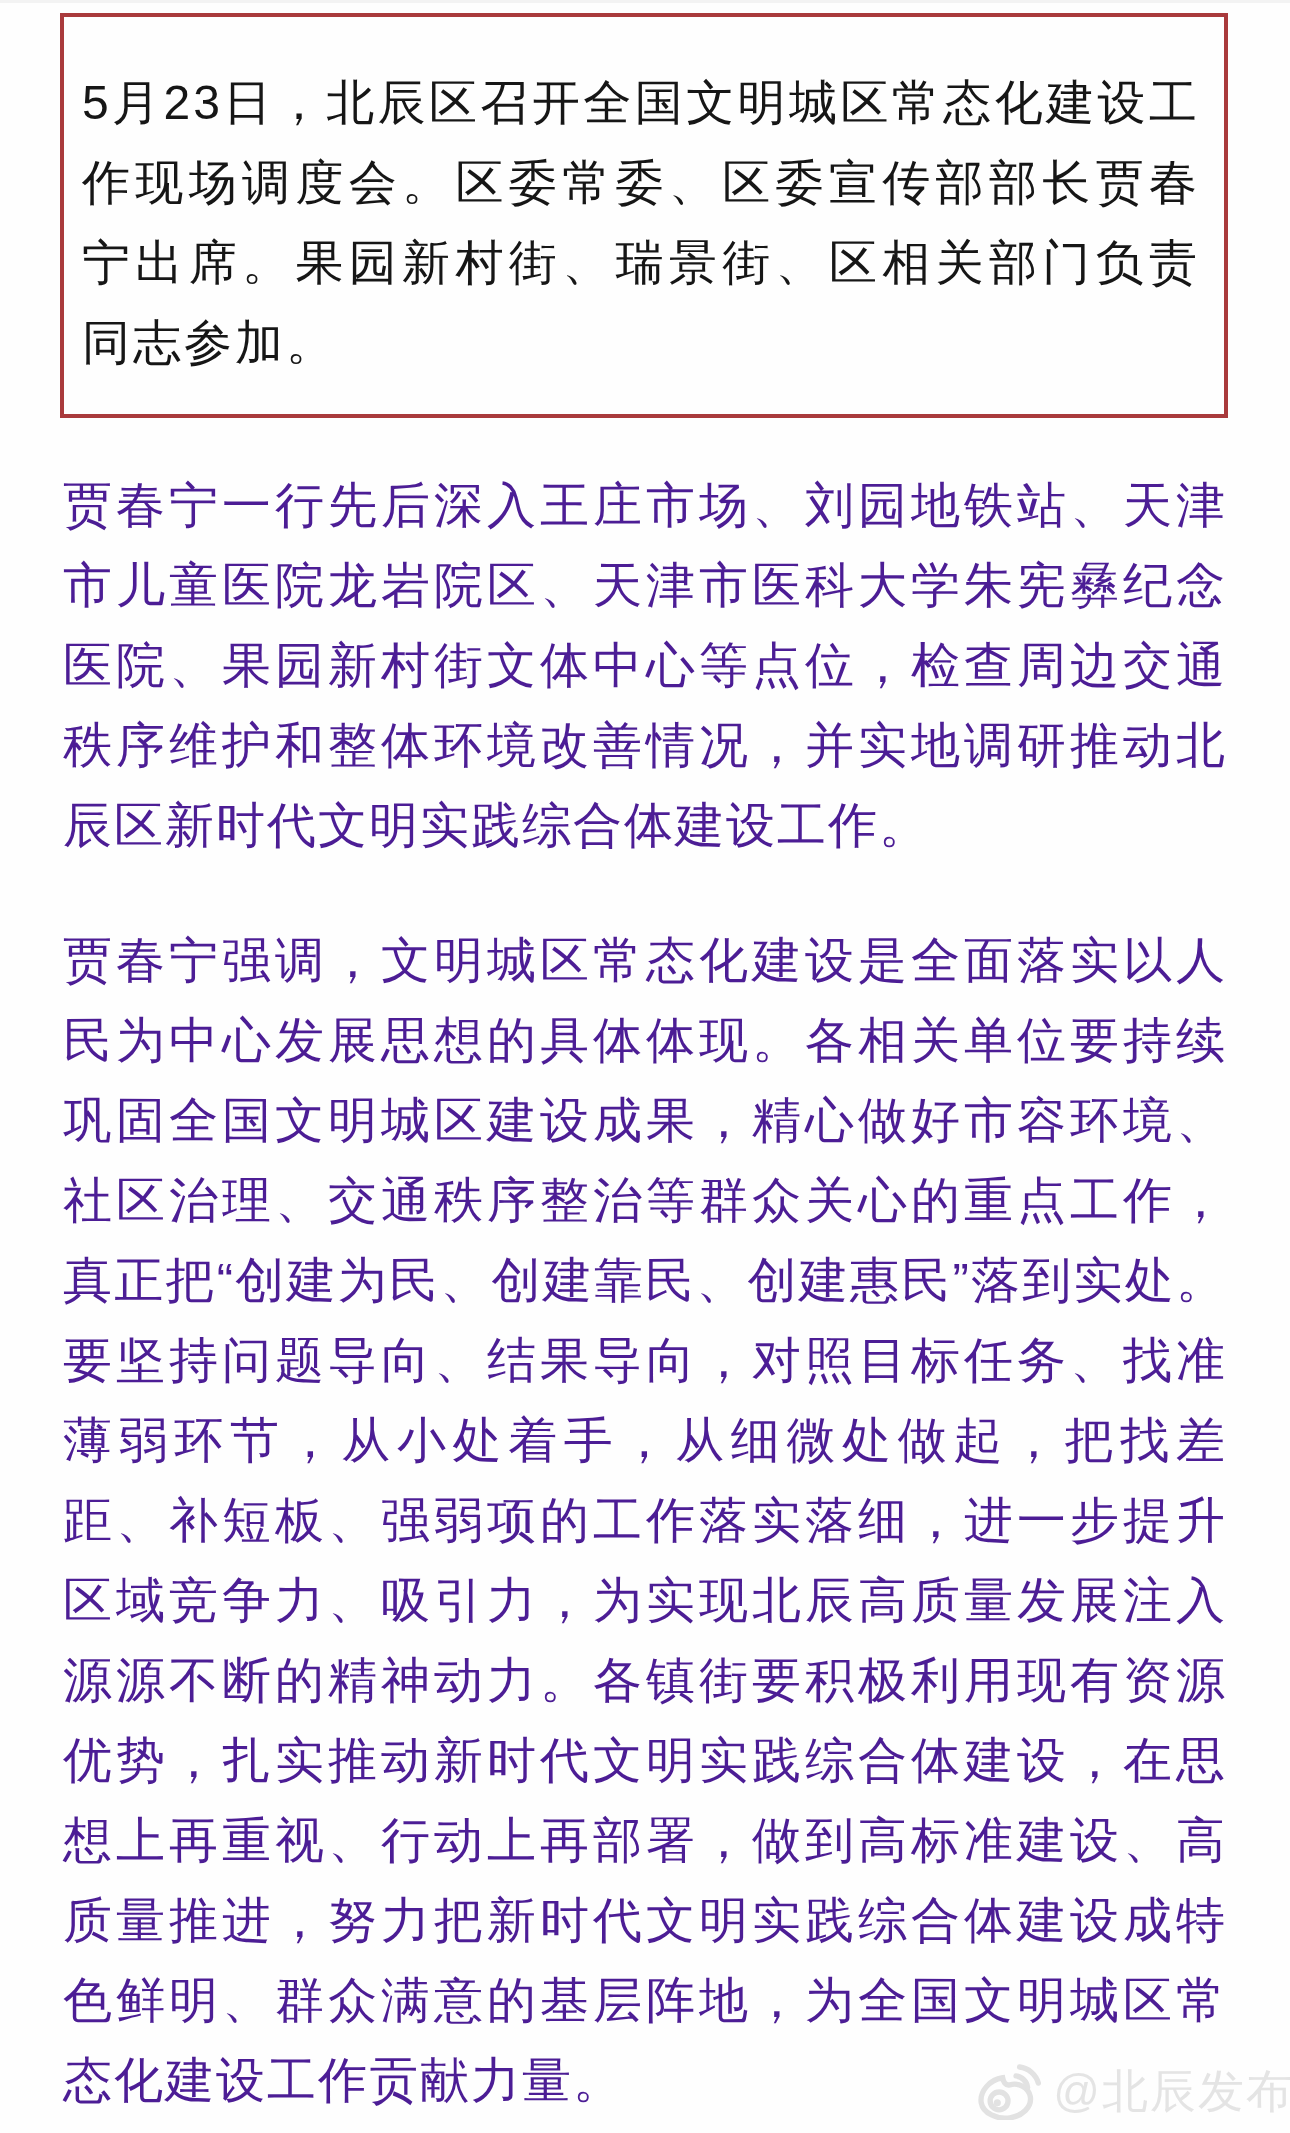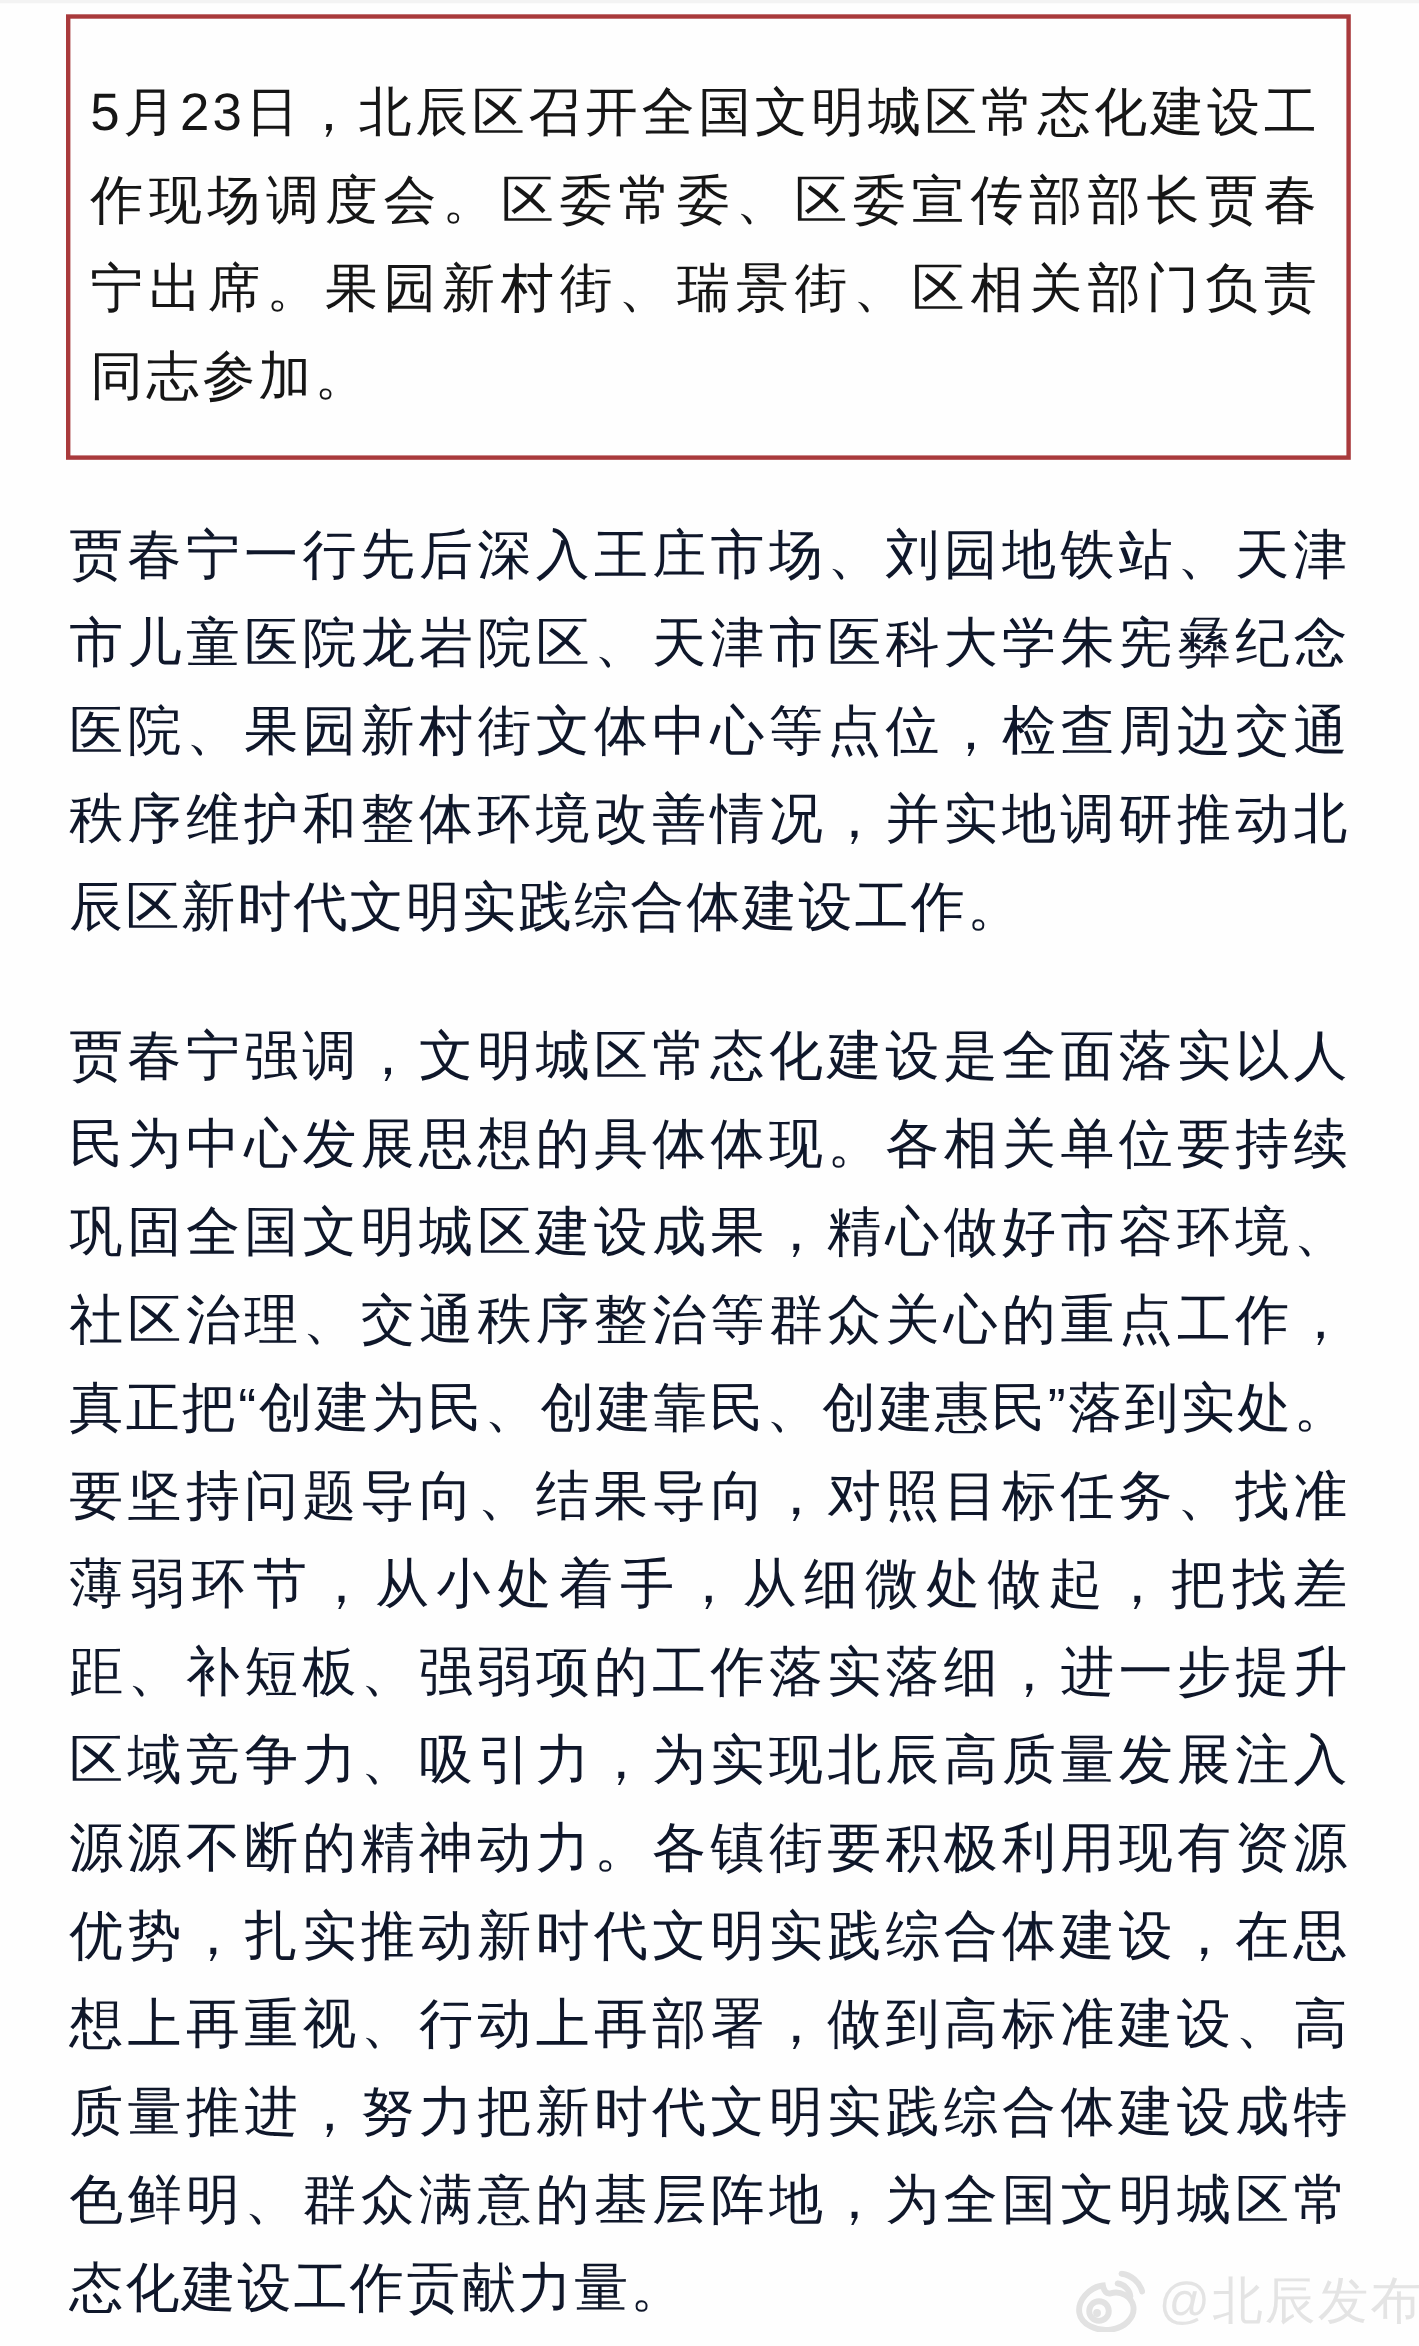--- a/index.html
+++ b/index.html
@@ -37,21 +37,21 @@
   .body-text {
     position: absolute;
     top: 418px; left: 63px;
     width: 1164px;
   }
   .para {
     margin: 0;
     font-size: 49px;
     line-height: 80px;
     letter-spacing: 2px;
-    color: #0f172a;
+    color: #4c1d95;
     text-align: justify;
     font-weight: 400;
   }
   .para-1 { margin-top: 47px; }
   .para-2 { margin-top: 55px; }
   .watermark {
     position: absolute;
     right: -4px; bottom: 10px;
     display: flex;
     align-items: center;

